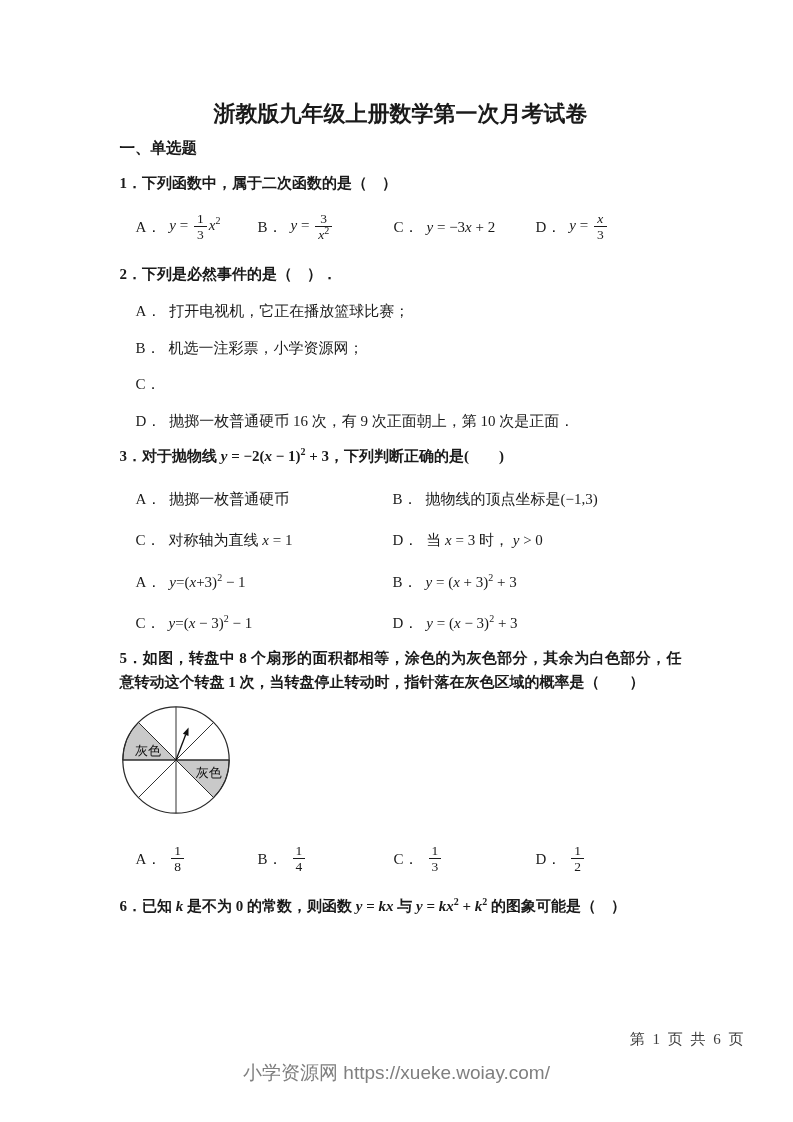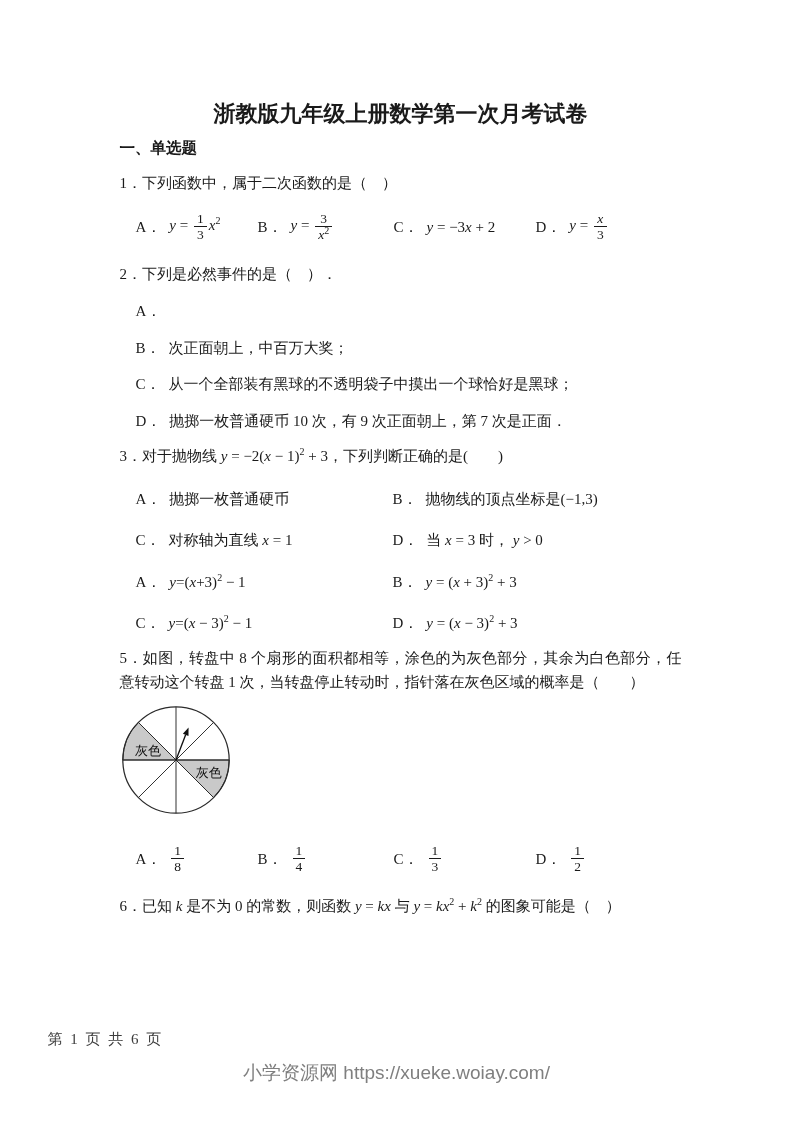--- a/index.html
+++ b/index.html
@@ -13,21 +13,21 @@
     font-family: "Liberation Serif", "DejaVu Serif", serif;
     font-size: 15px;
     padding: 100px 64px 0 72px;
     overflow: hidden;
   }
   .title {
     font-size: 22px; font-weight: bold; text-align: center;
     line-height: 1.25; margin: 0;
   }
   .section-heading { font-weight: bold; font-size: 15.5px; margin-top: 10px; }
-  .stem { margin-top: 13px; line-height: 1.55; text-align: justify; }
+  .stem { margin-top: 13px; line-height: 1.55; text-align: justify; font-weight: bold; }
   .stem.gap-lg { }
   sup { font-size: 10px; line-height: 0; }
   i { font-style: italic; }
   .frac {
     display: inline-block; vertical-align: middle; text-align: center;
     line-height: 1.15; font-size: 13.5px; margin: 0 2px;
   }
   .frac .fn { display: block; border-bottom: 1px solid #1a1a1a; padding: 0 3px; }
   .frac .fd { display: block; padding: 0 3px; }
   .opts-4 {
@@ -40,21 +40,21 @@
   .opts-stack { margin-left: 16px; }
   .opts-stack .opt { margin-top: 14px; }
   .opts-2x2 {
     display: grid; grid-template-columns: 257px 1fr;
     row-gap: 18px; margin: 20px 0 0 16px; align-items: center;
   }
   .spinner-wrap { margin: 8px 0 0 -2px; text-decoration: underline; }
   svg text { font-family: "Liberation Serif", "DejaVu Serif", serif; }
   .footer-page {
     position: absolute; left: 0; right: 0; top: 1030px;
-    text-align: left; font-size: 15px; color: #3d3d3d; letter-spacing: 2px;
+    text-align: right; font-size: 15px; color: #3d3d3d; letter-spacing: 2px;
   }
   .footer-site {
     position: absolute; left: 0; right: 0; top: 1060px;
     text-align: center; font-size: 19px; color: #7f7f7f;
     font-family: "Liberation Sans", "DejaVu Sans", sans-serif;
   }
 </style>
 </head>
 <body>
 
@@ -84,32 +84,32 @@
         <span class="opt-body"><i>y</i> = <span class="frac"><span class="fn"><i>x</i></span><span class="fd">3</span></span></span>
       </div>
     </div>
   </div>
 
   <div>
     <div class="stem">2．下列是必然事件的是（　）．</div>
     <div class="opts-stack">
       <div class="opt">
         <span class="opt-label">A．</span>
+        <span class="opt-body">打开电视机，它正在播放篮球比赛；</span>
       </div>
       <div class="opt">
         <span class="opt-label">B．</span>
-        <span class="opt-body">次正面朝上，中百万大奖；</span>
+        <span class="opt-body">机选一注彩票，小学资源网；</span>
       </div>
       <div class="opt">
         <span class="opt-label">C．</span>
-        <span class="opt-body">从一个全部装有黑球的不透明袋子中摸出一个球恰好是黑球；</span>
       </div>
       <div class="opt">
         <span class="opt-label">D．</span>
-        <span class="opt-body">抛掷一枚普通硬币 10 次，有 9 次正面朝上，第 7 次是正面．</span>
+        <span class="opt-body">抛掷一枚普通硬币 16 次，有 9 次正面朝上，第 10 次是正面．</span>
       </div>
     </div>
   </div>
 
   <div>
     <div class="stem gap-lg">3．对于抛物线 <i>y</i> = −2(<i>x</i> − 1)<sup>2</sup> + 3，下列判断正确的是(　　)</div>
     <div class="opts-2x2">
       <div class="opt">
         <span class="opt-label">A．</span>
         <span class="opt-body">抛掷一枚普通硬币</span>

